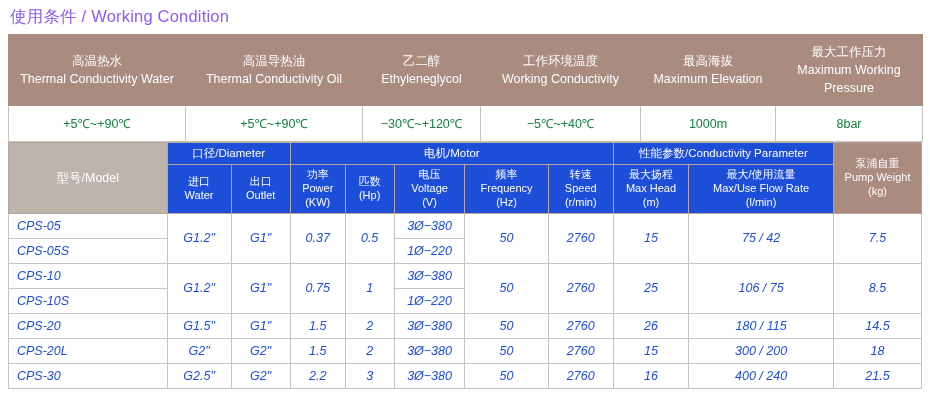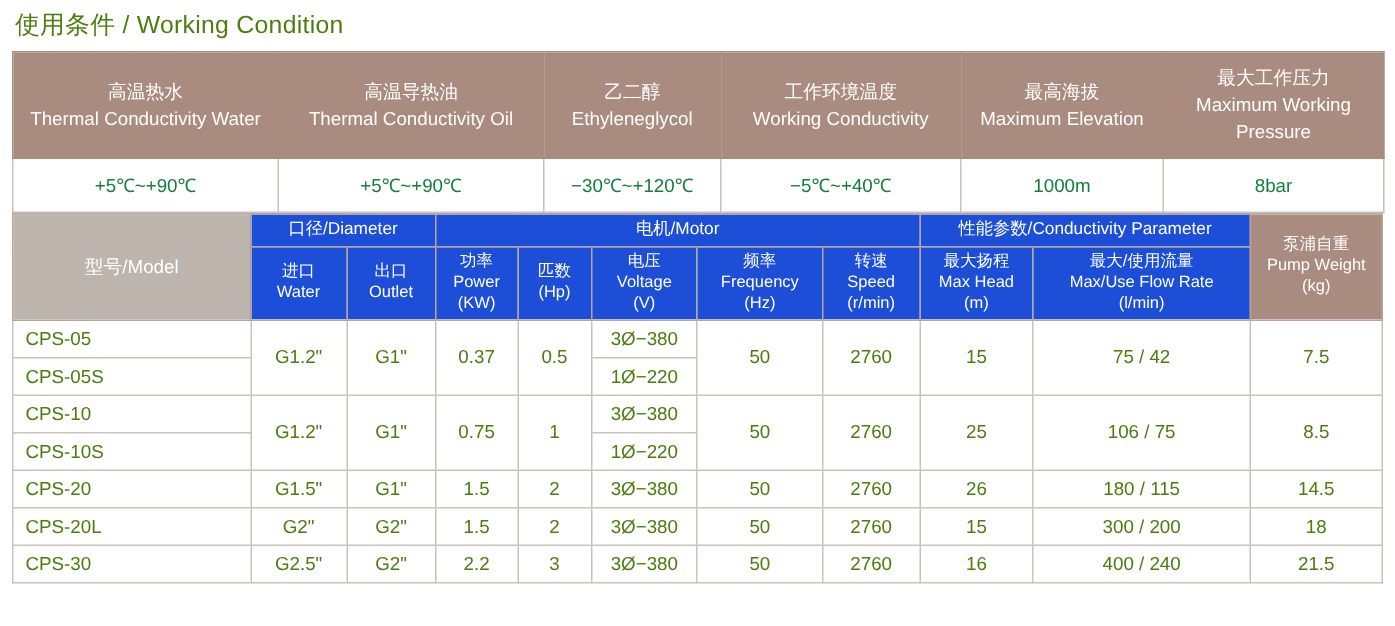--- a/index.html
+++ b/index.html
@@ -16,21 +16,21 @@
   }
   .page {
     position: relative;
     width: 930px;
     height: 417px;
     box-sizing: border-box;
     padding: 0 8px;
   }
   .section-title {
     font-size: 16.5px;
-    color: #4d7c0f;
+    color: #8b5cf6;
     padding: 6px 2px 6px 2px;
     letter-spacing: 0.2px;
     font-weight: normal;
   }
   table {
     border-collapse: collapse;
     width: 914px;
     table-layout: fixed;
   }
   td, th {
@@ -79,21 +79,22 @@
     font-size: 12.5px;
   }
   .tp th.pump-weight {
     background: #a98b80;
   }
   .tp td {
     font-size: 12.5px;
     padding: 5px 2px;
     border-color: #c9c2bd;
     background: #ffffff;
-    color: #4d7c0f;
+    color: #1d4ed8;
+    font-style: italic;
   }
   .tp td.model {
     text-align: left;
     padding-left: 8px;
     font-size: 12.5px;
   }
   .tp .sub-small {
     font-size: 11px;
     display: block;
     line-height: 1.25;

